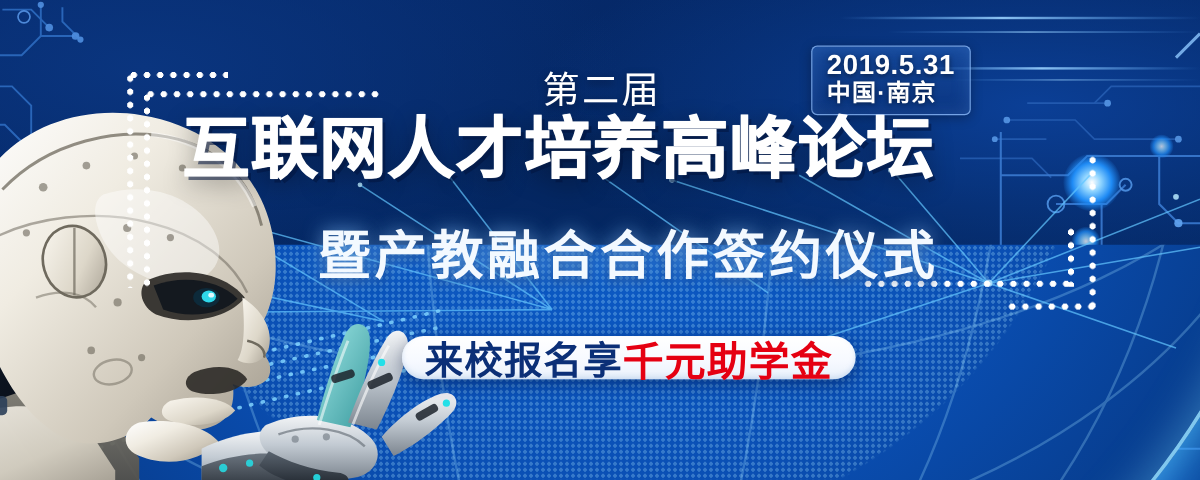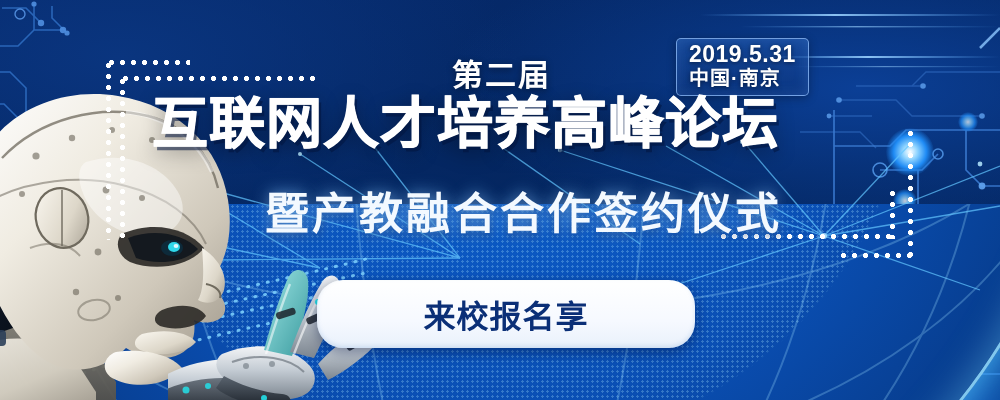--- a/index.html
+++ b/index.html
@@ -76,21 +76,21 @@
 
   
   .robot{position:absolute;left:-34px;top:52px;width:380px;height:360px;pointer-events:none;}
   .hand{position:absolute;left:168px;top:258px;width:230px;height:150px;pointer-events:none;}
 
   
   .content{position:absolute;inset:0;}
 
   .eyebrow{
     position:absolute;left:452px;top:50px;
-    font-size:31px;font-weight:bold;color:#ffffff;letter-spacing:2px;
+    font-size:31px;font-weight:normal;color:#ffffff;letter-spacing:2px;
     text-shadow:0 2px 7px rgba(0,0,0,.45);
     white-space:nowrap;
   }
 
   .date-badge{
     position:absolute;left:676px;top:38px;
     padding:4px 12px 6px;
     border:1px solid rgba(150,195,255,.75);
     border-radius:5px;
     background:linear-gradient(180deg,rgba(30,85,170,.55),rgba(12,48,118,.5));
@@ -114,22 +114,22 @@
 
   .subtitle{
     position:absolute;left:265px;top:192px;
     font-size:44px;font-weight:bold;line-height:1;
     letter-spacing:3px;white-space:nowrap;
     color:#f3f9ff;
     text-shadow:0 0 16px rgba(120,190,255,.8), 0 3px 10px rgba(0,10,50,.55);
   }
 
   .pill{
-    position:absolute;left:317px;top:280px;
-    width:378px;height:68px;
+    position:absolute;left:335px;top:280px;
+    width:378px;height:36px;
     border-radius:26px;
     background:linear-gradient(180deg,#ffffff 0%,#f6f9ff 60%,#e9f1fb 100%);
     box-shadow:0 4px 14px rgba(0,15,60,.45), inset 0 -2px 4px rgba(150,180,220,.35);
     display:flex;align-items:center;justify-content:center;
     white-space:nowrap;
   }
   .pill .p1{font-size:32px;font-weight:bold;color:#0b2f77;letter-spacing:1px;}
   .pill .p2{font-size:34px;font-weight:bold;color:#e50012;letter-spacing:1px;}
 </style>
 </head>
@@ -450,16 +450,17 @@
       <div class="d1">2019.5.31</div>
       <div class="d2">中国·南京</div>
     </div>
 
     <div class="title">互联网人才培养高峰论坛</div>
 
     <div class="subtitle">暨产教融合合作签约仪式</div>
 
     <div class="pill">
       <span class="p1">来校报名享</span>
+      <span class="p2">千元助学金</span>
     </div>
 
   </div>
 </div>
 
 </body></html>

